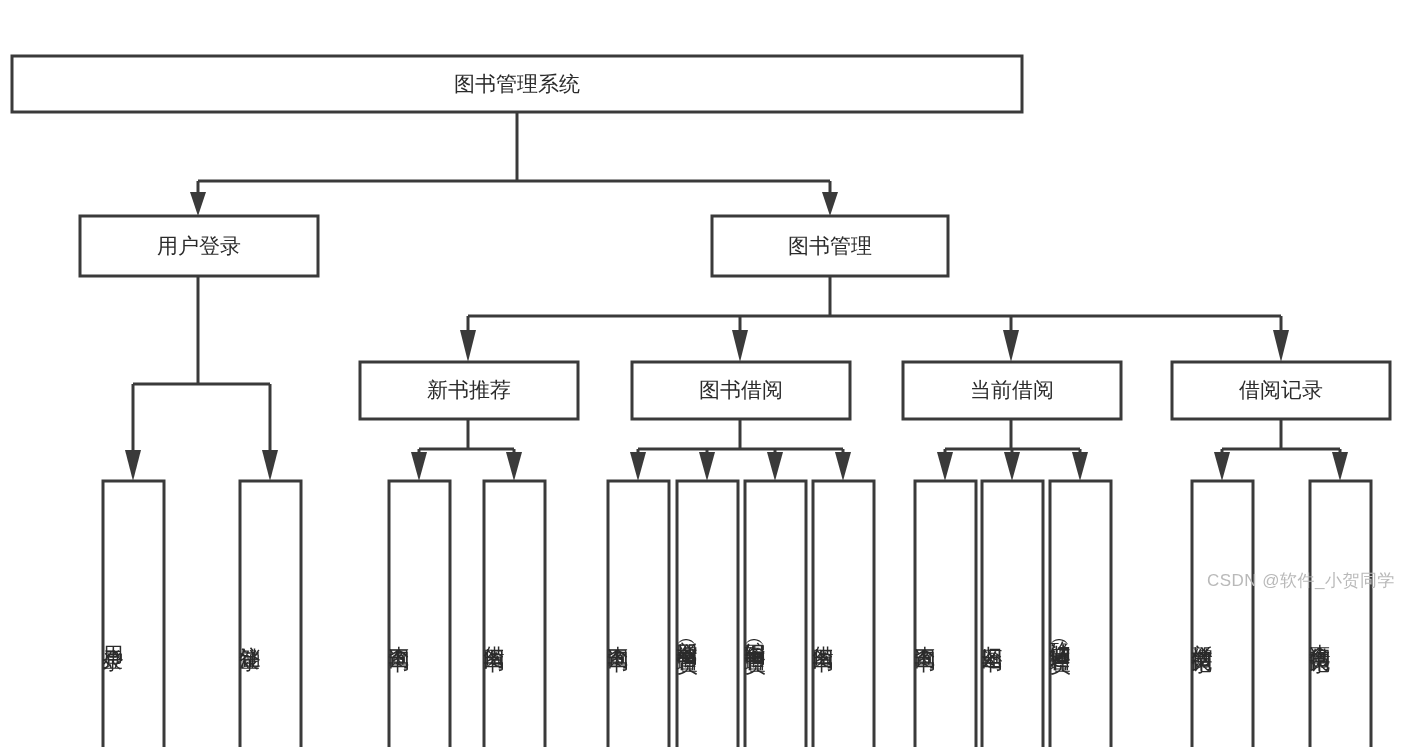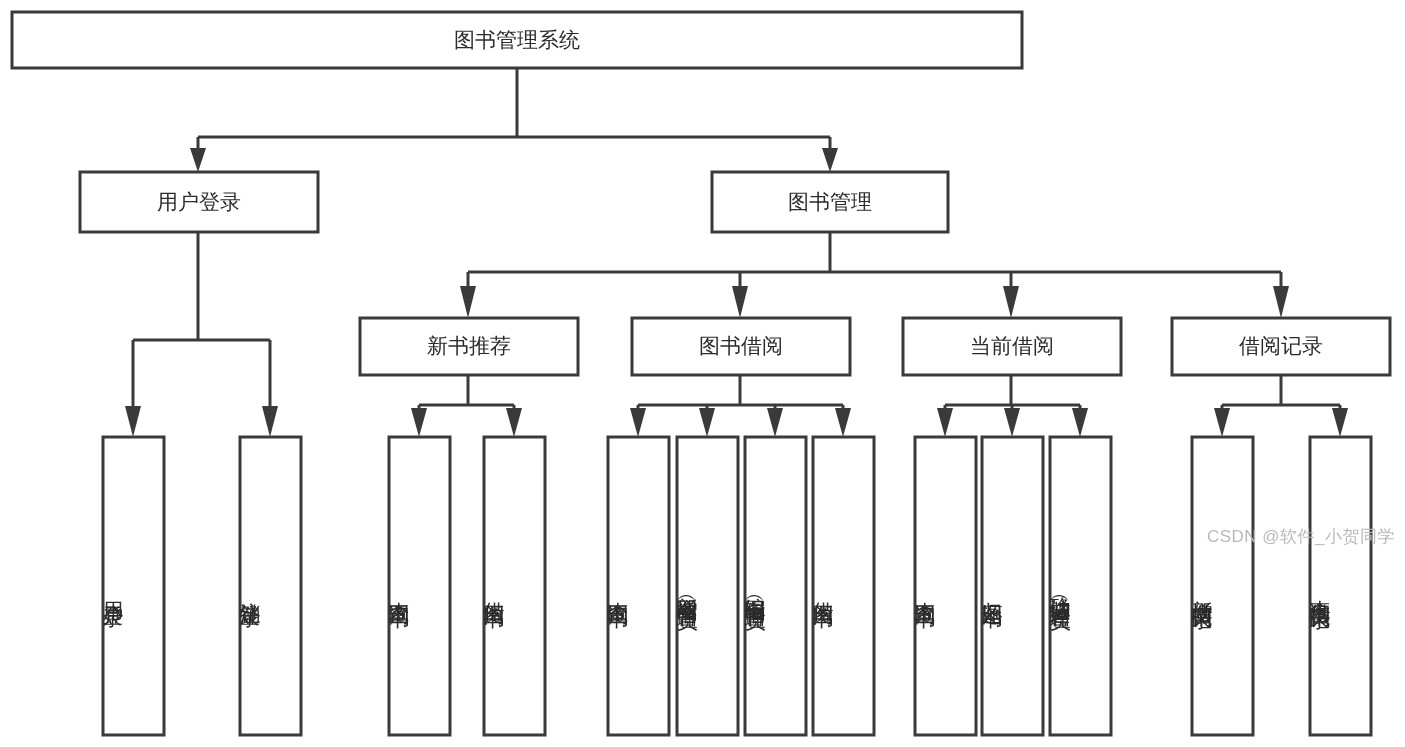--- a/index.html
+++ b/index.html
@@ -10,20 +10,21 @@
   body {
     width: 1405px;
     height: 747px;
     font-family: "Liberation Sans", "DejaVu Sans", sans-serif;
     overflow: hidden;
   }
   #chart-root {
     position: relative;
     width: 1405px;
     height: 552px;
+    margin-top: 44px;
   }
   svg.diagram {
     position: absolute;
     top: 0;
     left: 0;
     width: 1405px;
     height: 747px;
   }
   .node-box {
     fill: #ffffff;

